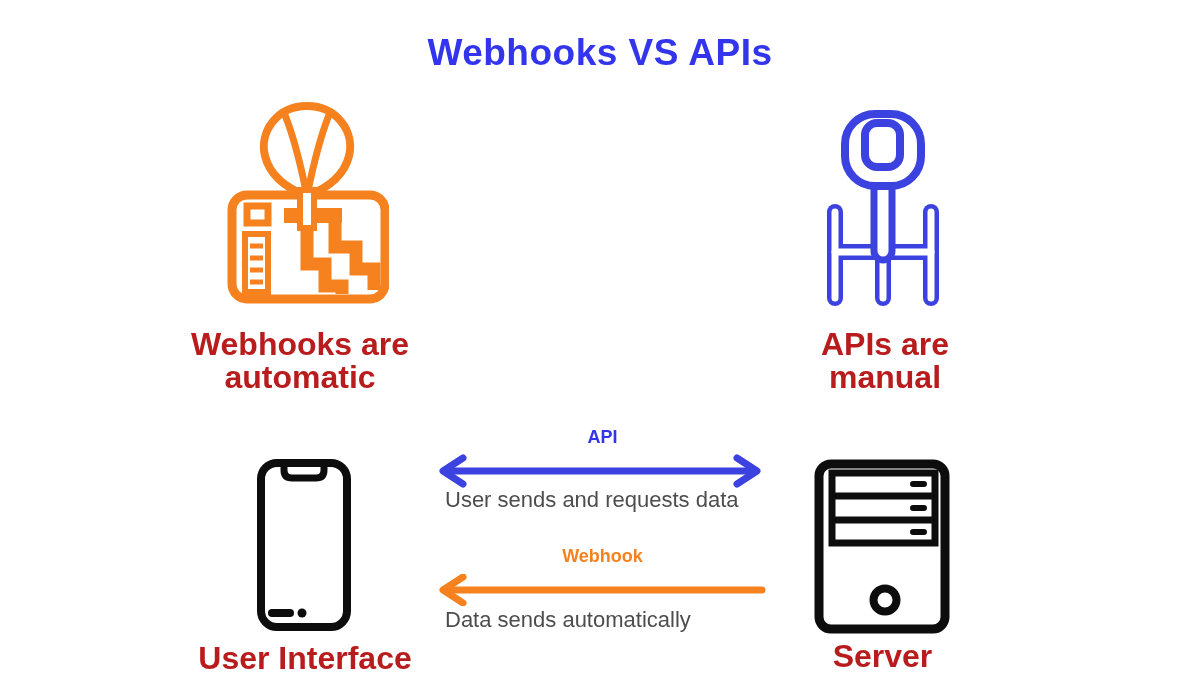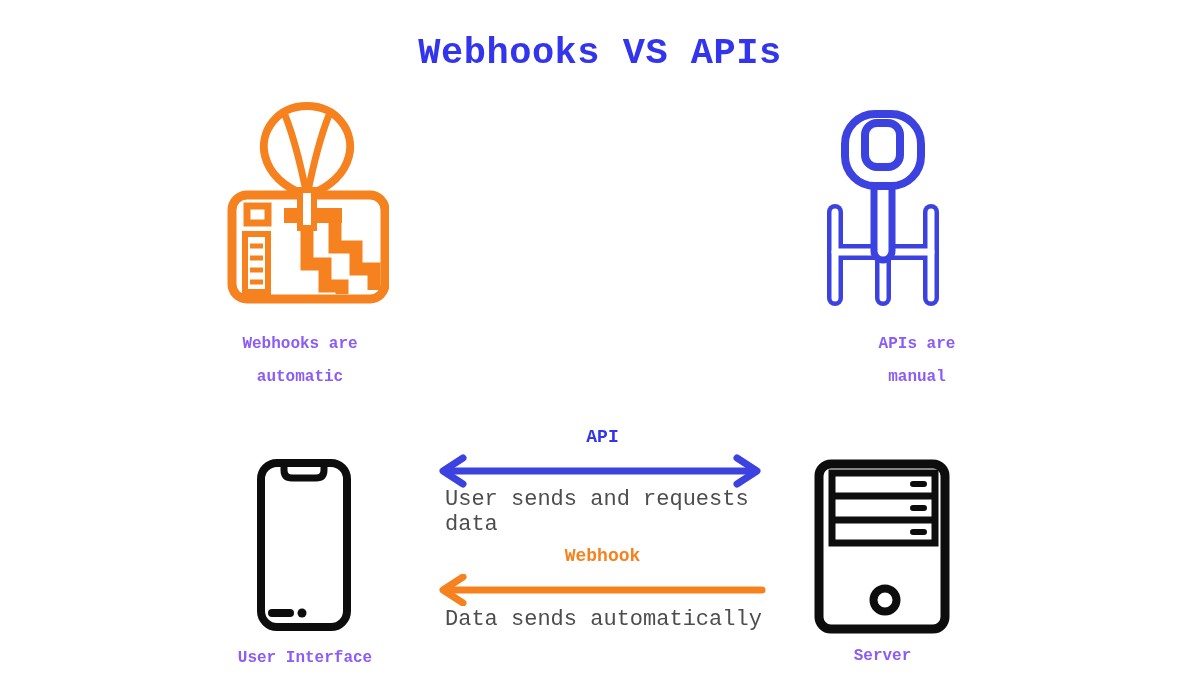--- a/index.html
+++ b/index.html
@@ -2,41 +2,41 @@
 <html><head>
 <meta charset="utf-8">
 <style>
   html, body { margin: 0; padding: 0; background: #ffffff; }
   .canvas {
     position: relative;
     width: 1200px;
     height: 675px;
     background: #ffffff;
     overflow: hidden;
-    font-family: Liberation Mono, monospace;
+    font-family: Liberation Sans, sans-serif;
   }
   .abs { position: absolute; }
   .title {
     left: 0; right: 0; top: 32px;
     text-align: center;
     font-size: 37px;
     font-weight: 700;
     letter-spacing: 0.5px;
     color: #3335EC;
   }
   .caption {
     text-align: center;
     font-weight: 700;
-    color: #8b5cf6;
-    font-size: 16px;
+    color: #b91c1c;
+    font-size: 32px;
     line-height: 33px;
     white-space: pre-line;
   }
   .cap-webhooks { left: 150px; top: 328px; width: 300px; }
-  .cap-apis     { left: 817px; top: 328px; width: 200px; }
+  .cap-apis     { left: 785px; top: 328px; width: 200px; }
   .cap-ui       { left: 160px; top: 642px; width: 290px; }
   .cap-server   { left: 785px; top: 640px; width: 195px; text-align: center; }
   .arrow-label {
     left: 440px; width: 325px;
     text-align: center;
     font-weight: 700;
   }
   .api-label     { top: 427px; font-size: 18px; color: #3335EC; }
   .webhook-label { top: 546px; font-size: 18px; color: #F5821F; }
   .arrow-desc {

